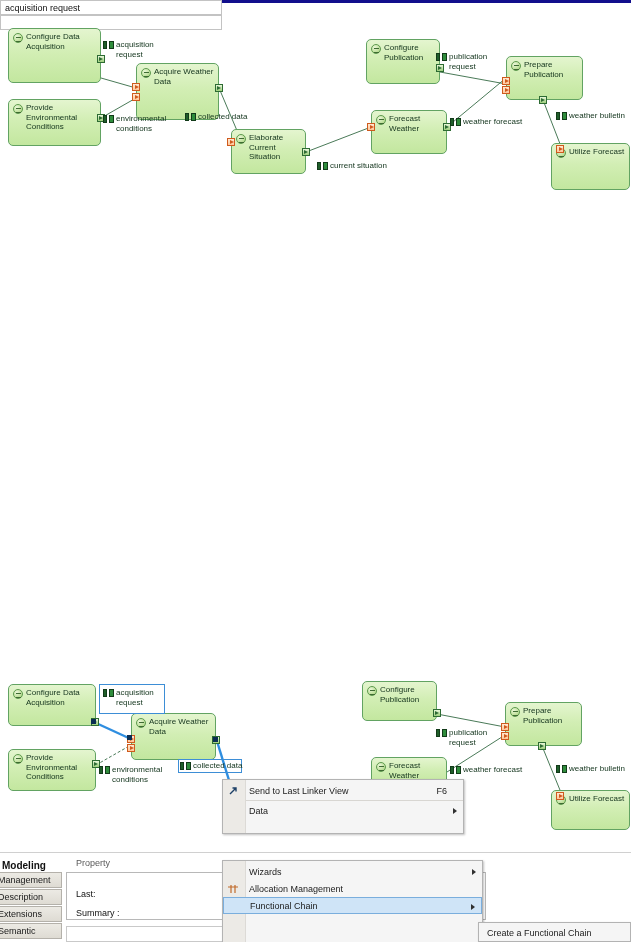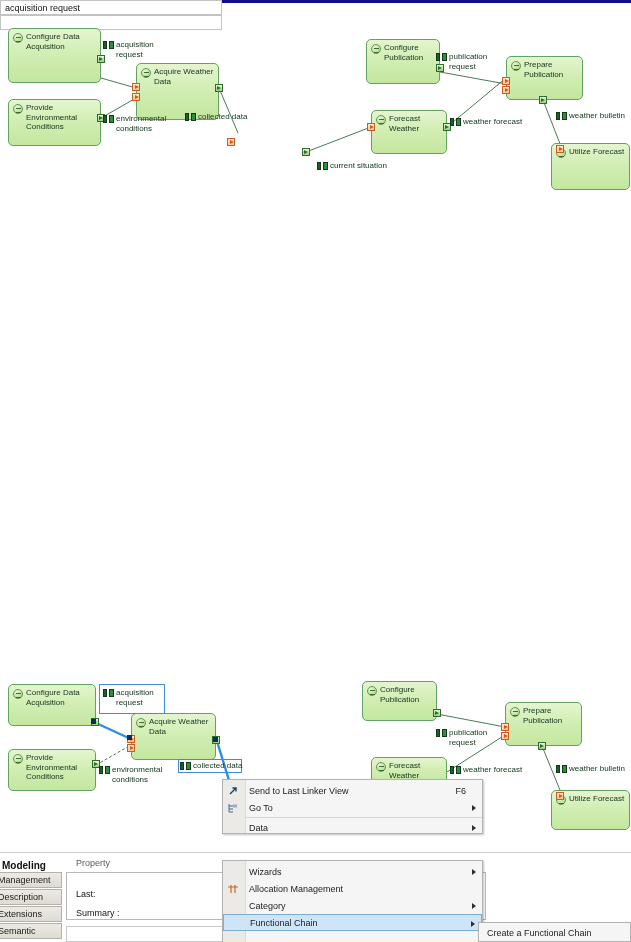--- a/index.html
+++ b/index.html
@@ -115,20 +115,26 @@
   <div class="node" style="left:136px;top:63px;width:83px;height:57px;">
     <div class="hdr">
       <span class="ficon"></span>
       <span class="lbl">Acquire Weather<br>Data</span>
     </div>
   </div>
   <div class="port in" style="left:132px;top:83px;"></div>
   <div class="port in" style="left:132px;top:93px;"></div>
   <div class="port out" style="left:215px;top:84px;"></div>
 
+  <div class="node" style="left:231px;top:129px;width:75px;height:45px;">
+    <div class="hdr">
+      <span class="ficon"></span>
+      <span class="lbl">Elaborate<br>Current Situation</span>
+    </div>
+  </div>
   <div class="port in" style="left:227px;top:138px;"></div>
   <div class="port out" style="left:302px;top:148px;"></div>
 
   <div class="node" style="left:371px;top:110px;width:76px;height:44px;">
     <div class="hdr">
       <span class="ficon"></span>
       <span class="lbl">Forecast<br>Weather</span>
     </div>
   </div>
   <div class="port in" style="left:367px;top:123px;"></div>
@@ -322,43 +328,33 @@
 
   <div class="prop-row" style="left:76px;top:908px;">
     <span class="prop-label">Summary :</span>
   </div>
   <div class="prop-input" style="left:118px;top:905px;width:222px;height:15px;">
     <span></span>
   </div>
 
   <div class="sectionbox" style="left:66px;top:926px;width:420px;height:16px;"></div>
 
-  <div class="ctxmenu" style="left:222px;top:779px;width:261px;height:55px;">
+  <div class="ctxmenu" style="left:222px;top:779px;width:242px;height:55px;">
     <div class="strip"></div>
 
     <div class="mi" style="margin-top:2px;">
       <span class="micon">
         <svg width="12" height="12" viewBox="0 0 12 12">
             <path d="M3 9 L9 3 M5.5 3 L9 3 L9 6.5" stroke="#1b3f66" stroke-width="1.4" fill="none"></path>
           </svg>
       </span>
       <span>Send to Last Linker View</span>
       <span class="accel">F6</span>
     </div>
 
-    <div class="mi">
-      <span class="micon">
-        <svg width="12" height="12" viewBox="0 0 12 12">
-            <path d="M2 2 V10 M2 4 H6 M2 7 H6 M2 10 H6" stroke="#3a6a8f" stroke-width="1" fill="none"></path>
-            <rect x="6" y="2.5" width="4" height="3" fill="#8ab6d6"></rect>
-          </svg>
-      </span>
-      <span>Go To</span>
-      <span class="arrow"></span>
-    </div>
 
     <div class="msep"></div>
 
     <div class="mi">
       <span>Data</span>
       <span class="arrow"></span>
     </div>
   </div>
 
   <div class="ctxmenu" style="left:222px;top:860px;width:261px;height:102px;">
@@ -372,24 +368,20 @@
     <div class="mi">
       <span class="micon">
         <svg width="12" height="12" viewBox="0 0 12 12">
             <path d="M1 4 H11 M4 2 V10 M8 2 V10" stroke="#c06a2a" stroke-width="1.2" fill="none"></path>
           </svg>
       </span>
       <span>Allocation Management</span>
     </div>
 
 
-    <div class="mi">
-      <span>Category</span>
-      <span class="arrow"></span>
-    </div>
 
     <div class="mi sel">
       <span>Functional Chain</span>
       <span class="arrow"></span>
     </div>
   </div>
 
   <div class="ctxmenu" style="left:478px;top:922px;width:153px;height:20px;background:#f5f5f5;">
     <div class="mi" style="padding-left:8px;margin-top:1px;">
       <span>Create a Functional Chain</span>

